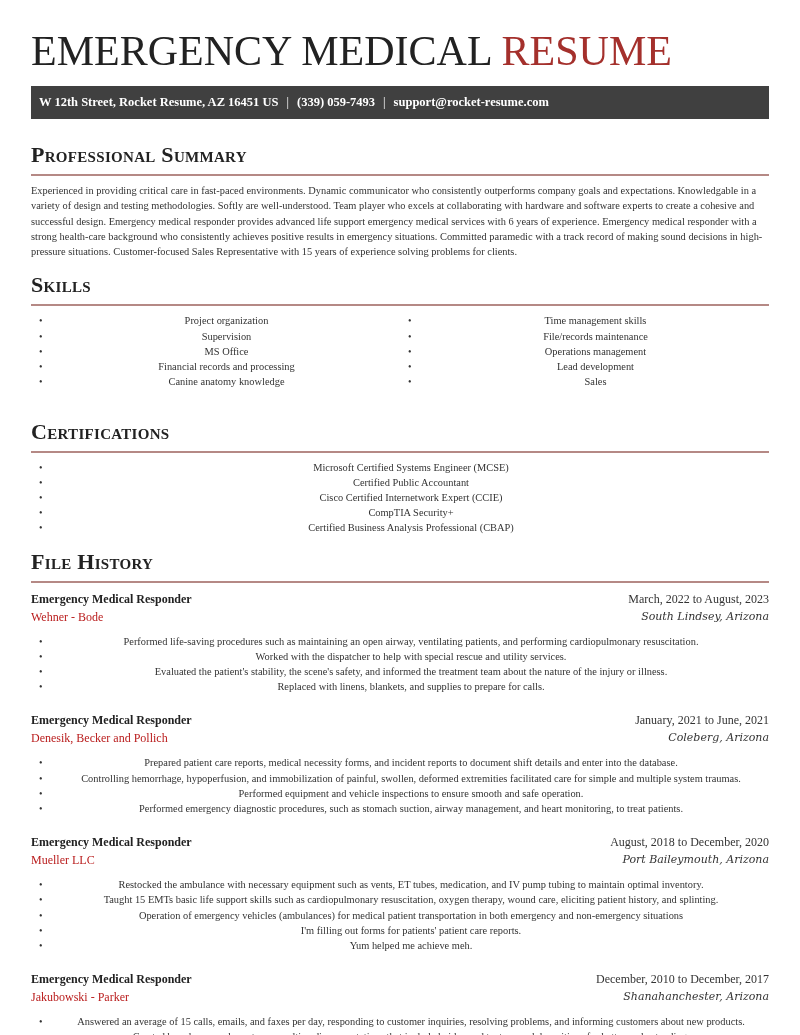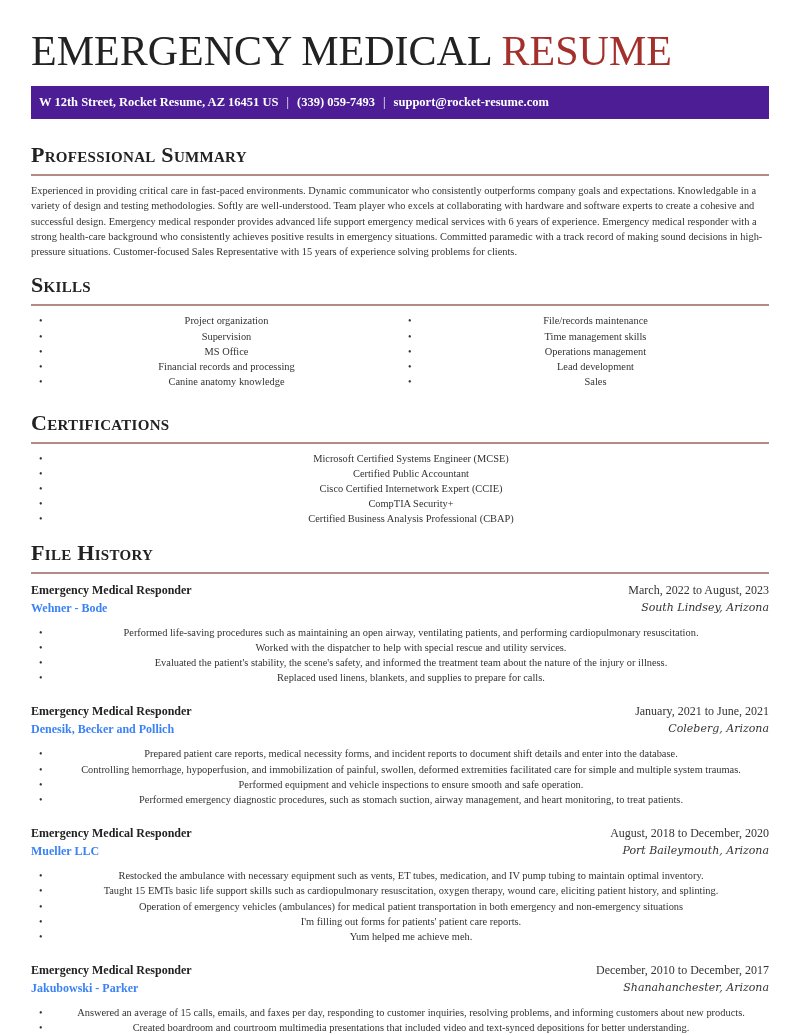--- a/index.html
+++ b/index.html
@@ -1,32 +1,32 @@
 <!DOCTYPE html>
 <html><head>
 <meta charset="utf-8">
 <style>
   html, body { margin: 0; padding: 0; background: #ffffff; }
   body { width: 800px; height: 1035px; overflow: hidden; font-family: "Liberation Serif", "DejaVu Serif", serif; color: #2a2a2a; }
   .page { position: relative; padding: 0 31px; }
   .title { margin: 0; padding-top: 29px; font-size: 42px; line-height: 44px; font-weight: normal; color: #222222; letter-spacing: 0px; white-space: nowrap; }
   .title .accent { color: #a4302c; }
-  .contact-bar { margin-top: 13px; background: #4c1d95; color: #ffffff; height: 33px; display: flex; align-items: center; padding-left: 8px; font-size: 12.5px; font-weight: bold; }
+  .contact-bar { margin-top: 13px; background: #404040; color: #ffffff; height: 33px; display: flex; align-items: center; padding-left: 8px; font-size: 12.5px; font-weight: bold; }
   .contact-bar .sep { margin: 0 8px; font-weight: normal; }
   .section-heading { margin: 0; font-size: 22px; font-weight: bold; font-variant: small-caps; color: #222; letter-spacing: 0.3px; line-height: 26px; }
   .rule { height: 2px; background: #b58985; margin-top: 6px; margin-bottom: 7px; }
   .summary { font-size: 10.4px; line-height: 15.3px; color: #333; margin: 0; text-align: left; }
   ul { margin: 0; padding-left: 22px; list-style: none; text-align: center; }
   li { font-size: 10.4px; line-height: 15.2px; color: #333; position: relative; }
   li::before { content: "•"; position: absolute; left: -14px; top: 0; font-size: 10px; color: #333; }
   .skills-grid { display: flex; }
   .skills-grid .col { width: 50%; }
   .job-head { display: flex; justify-content: space-between; font-size: 12px; line-height: 18px; gap: 44px; }
   .job-title { font-weight: bold; color: #222; }
-  .job-company { font-weight: bold; color: #3b82f6; }
+  .job-company { font-weight: normal; color: #b91c1c; }
   .job-dates { color: #333; }
   .job-location { font-style: italic; color: #333; font-family: "DejaVu Serif", serif; font-size: 11px; }
   .job-bullets { margin-top: 8px; }
   .job { margin-bottom: 17px; }
 </style>
 </head>
 <body>
 
 <div class="page">
 
@@ -51,30 +51,30 @@
     <div class="rule"></div>
     <div class="skills-grid">
       <ul class="col">
         <li>Project organization</li>
         <li>Supervision</li>
         <li>MS Office</li>
         <li>Financial records and processing</li>
         <li>Canine anatomy knowledge</li>
       </ul>
       <ul class="col" style="padding-left:22px;">
+        <li>Time management skills</li>
         <li>File/records maintenance</li>
-        <li>Time management skills</li>
         <li>Operations management</li>
         <li>Lead development</li>
         <li>Sales</li>
       </ul>
     </div>
   </section>
 
-  <section style="margin-top:20px;font-family:Liberation Serif, serif;">
+  <section style="margin-top:29px;font-family:Liberation Serif, serif;">
     <h2 class="section-heading">Certifications</h2>
     <div class="rule"></div>
     <ul>
       <li>Microsoft Certified Systems Engineer (MCSE)</li>
       <li>Certified Public Accountant</li>
       <li>Cisco Certified Internetwork Expert (CCIE)</li>
       <li>CompTIA Security+</li>
       <li>Certified Business Analysis Professional (CBAP)</li>
     </ul>
   </section>
@@ -89,21 +89,21 @@
         <span class="job-dates">March, 2022 to August, 2023</span>
       </div>
       <div class="job-head">
         <span class="job-company">Wehner - Bode</span>
         <span class="job-location">South Lindsey, Arizona</span>
       </div>
       <ul class="job-bullets">
         <li>Performed life-saving procedures such as maintaining an open airway, ventilating patients, and performing cardiopulmonary resuscitation.</li>
         <li>Worked with the dispatcher to help with special rescue and utility services.</li>
         <li>Evaluated the patient's stability, the scene's safety, and informed the treatment team about the nature of the injury or illness.</li>
-        <li>Replaced used linens, blankets, and supplies to prepare for calls.</li>
+        <li>Replaced with linens, blankets, and supplies to prepare for calls.</li>
       </ul>
     </div>
 
     <div class="job">
       <div class="job-head">
         <span class="job-title">Emergency Medical Responder</span>
         <span class="job-dates">January, 2021 to June, 2021</span>
       </div>
       <div class="job-head">
         <span class="job-company">Denesik, Becker and Pollich</span>

